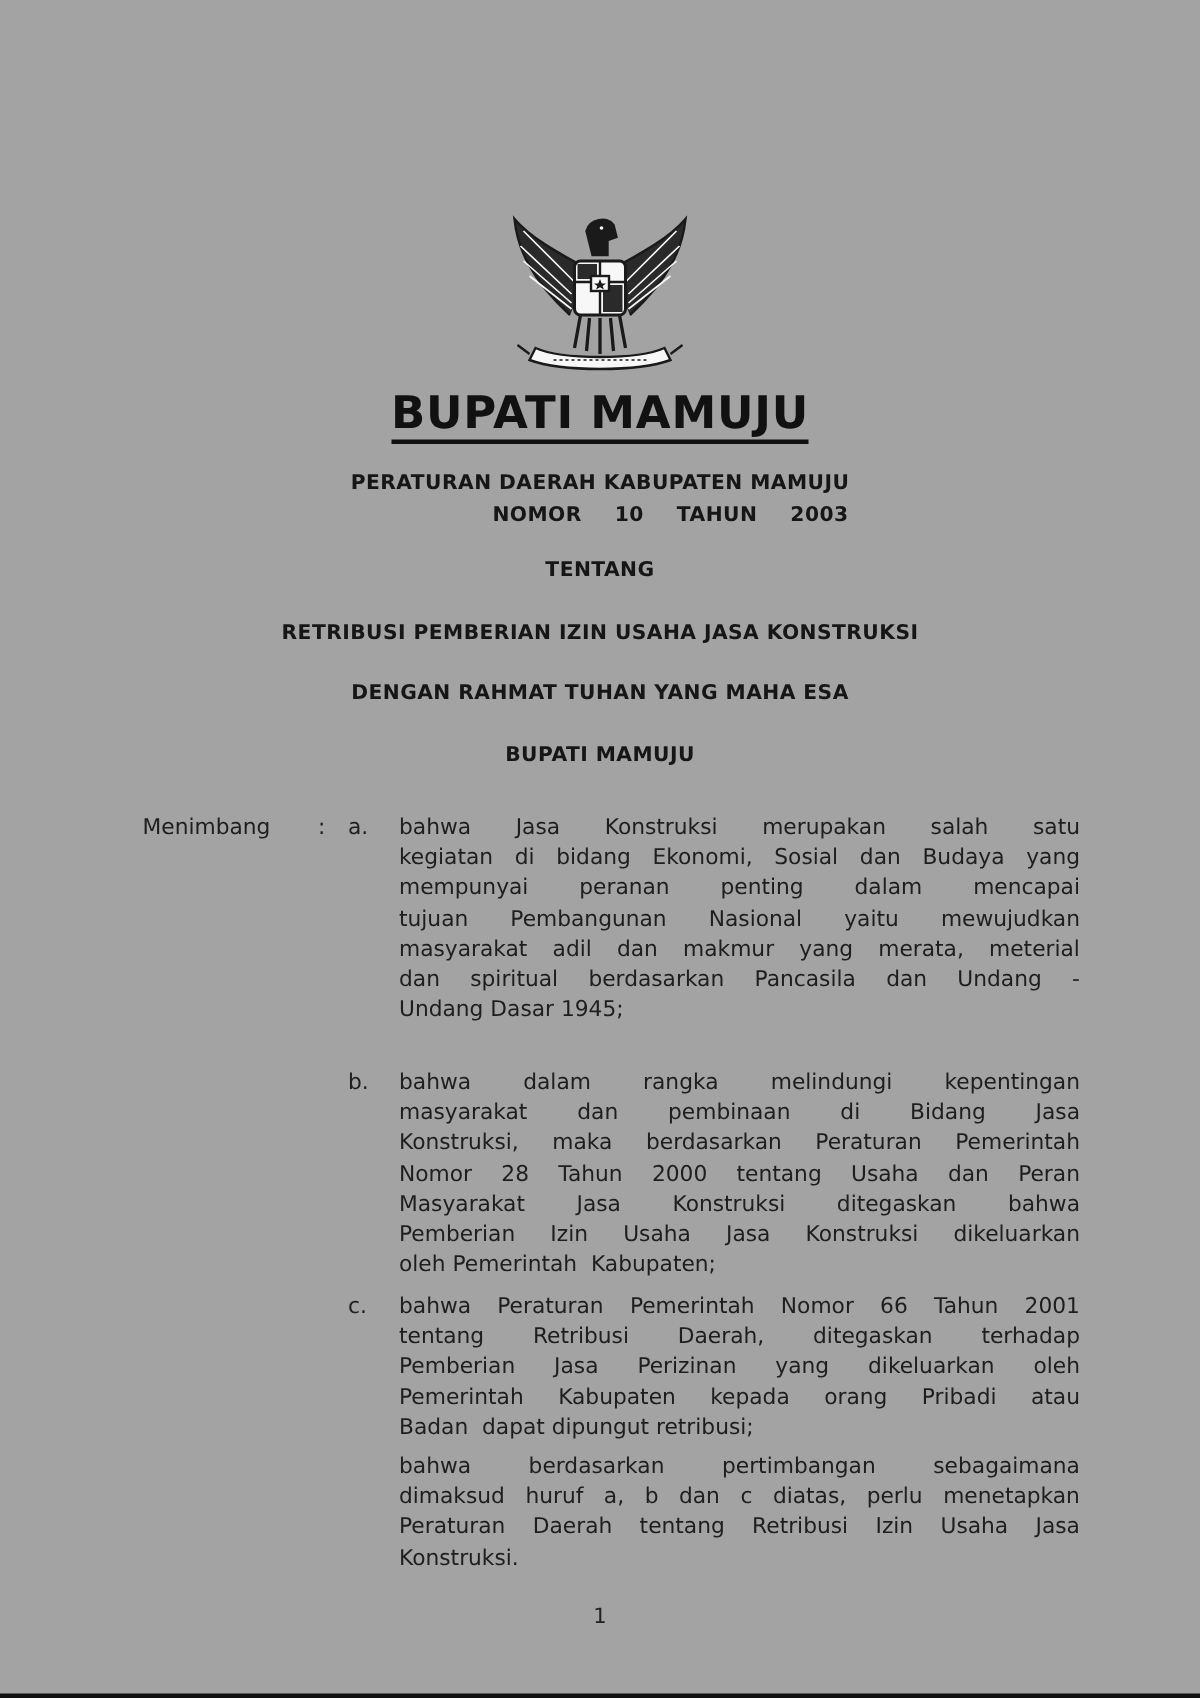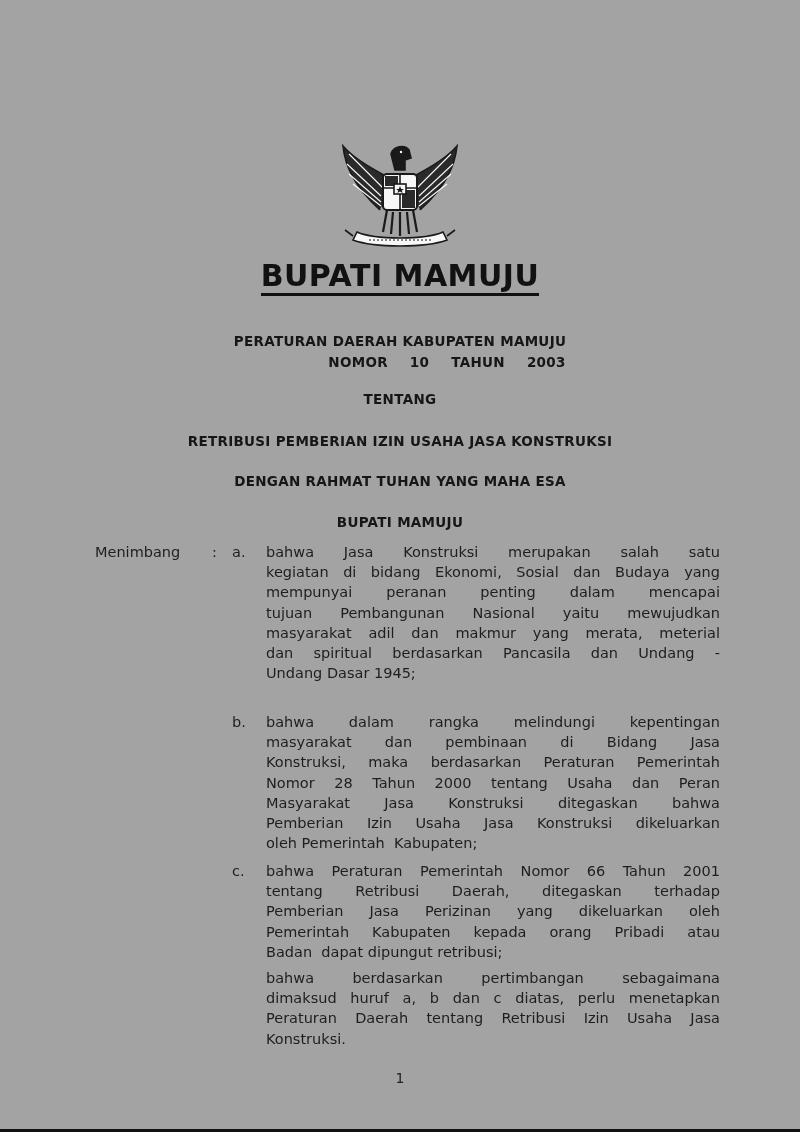--- a/index.html
+++ b/index.html
@@ -47,21 +47,20 @@
     display: inline-block;
   }
   .center-line {
     position: absolute;
     left: 0; width: 800px;
     text-align: center;
     font-weight: bold;
     font-size: 13.5px;
     letter-spacing: 0.3px;
     color: #161616;
-    margin-top: 19px;
   }
   .l-perda { top: 314px; }
   .l-nomor { top: 335px; word-spacing: 6px; }
   .l-tentang { top: 372px; }
   .l-retribusi { top: 414px; }
   .l-dengan { top: 454px; }
   .l-bupati { top: 495px; }
 
   .body-text {
     font-size: 14.5px;

